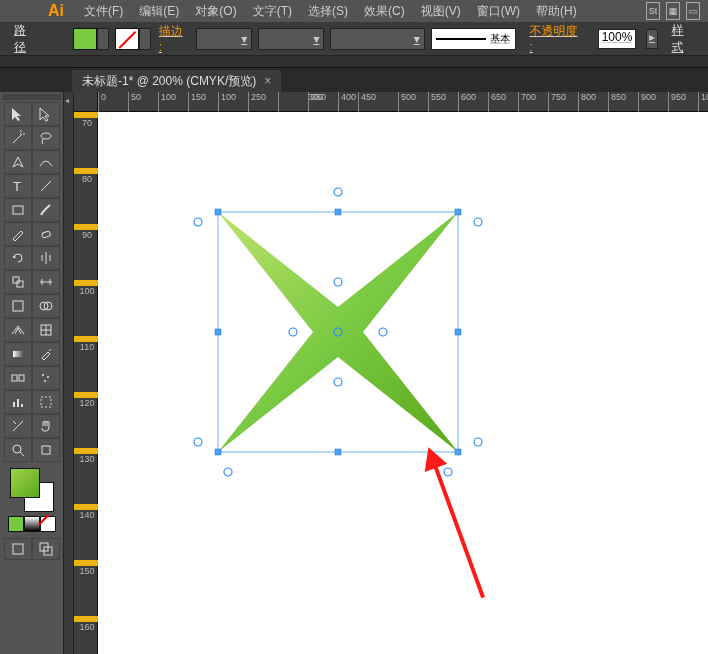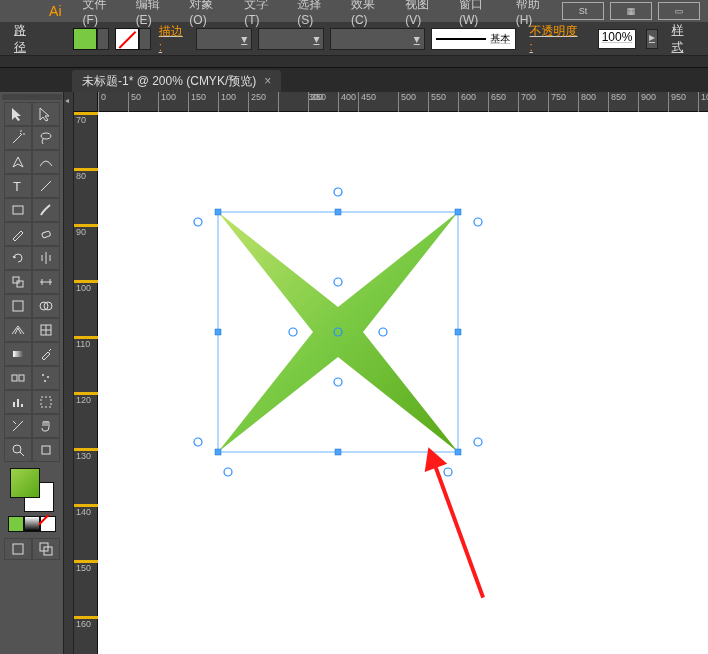--- a/index.html
+++ b/index.html
@@ -1,23 +1,23 @@
 <!DOCTYPE html>
 <html><head>
 <meta charset="utf-8">
 <style>
   * { box-sizing: border-box; margin: 0; padding: 0; font-family: "Microsoft YaHei", sans-serif; }
   body { background: #333; width: 708px; height: 654px; overflow: hidden; font-size: 12px; color: #ccc; }
 
   
   .menubar { height: 22px; background: #535353; display: flex; align-items: center; padding-left: 4px; }
-  .menubar .logo { width: 24px; height: 20px; display: flex; align-items: center; justify-content: center; color: #ff9a00; font-weight: normal; font-size: 14px; margin-right: 8px; margin-left: 40px; }
+  .menubar .logo { width: 24px; height: 20px; display: flex; align-items: center; justify-content: center; color: #ff9a00; font-weight: bold; font-size: 16px; margin-right: 8px; margin-left: 40px; }
   .menubar .menu-item { padding: 0 8px; cursor: pointer; }
   .menubar .right-icons { margin-left: auto; display: flex; align-items: center; gap: 6px; padding-right: 8px; }
-  .menubar .ws-icon { width: 42px; height: 18px; border: 1px solid #aaa; display: flex; align-items: center; justify-content: center; font-size: 9px; }
+  .menubar .ws-icon { width: 14px; height: 18px; border: 1px solid #aaa; display: flex; align-items: center; justify-content: center; font-size: 9px; }
 
   
   .controlbar { height: 34px; background: #3a3a3a; display: flex; align-items: center; padding: 0 6px; border-bottom: 1px solid #222; text-decoration: underline; }
   .controlbar .label { color: #ddd; padding: 0 8px; }
   .swatch { width: 26px; height: 22px; border: 1px solid #111; display: inline-block; }
   .swatch.green { background: #7ac943; }
   .swatch.none { background: #fff; position: relative; margin-left: 6px; }
   .swatch.none::after { content: ""; position: absolute; left: 0; right: 0; top: 50%; border-top: 2px solid red; transform: rotate(-45deg); }
   .ctl-dropdown { height: 22px; background: #555; border: 1px solid #222; width: 60px; display: inline-flex; align-items: center; justify-content: flex-end; padding-right: 4px; }
   .stroke-preview { width: 90px; height: 22px; background: #fff; border: 1px solid #222; display: flex; align-items: center; justify-content: center; }
@@ -53,21 +53,21 @@
 
   
   .expand-strip { width: 10px; background: #3a3a3a; border-right: 1px solid #222; position: relative; }
   .expand-strip::before { content: "◂"; position: absolute; top: 4px; left: 1px; color: #aaa; font-size: 8px; }
 
   
   .workarea { flex: 1; position: relative; background: #4a4a4a; }
   .ruler-h { position: absolute; top: 0; left: 24px; right: 0; height: 20px; background: #3d3d3d; border-bottom: 1px solid #111; }
   .ruler-h .tick { position: absolute; top: 0; height: 20px; border-left: 1px solid #888; font-size: 9px; color: #bbb; padding-left: 2px; }
   .ruler-v { position: absolute; top: 20px; left: 0; bottom: 0; width: 24px; background: #3d3d3d; border-right: 1px solid #111; }
-  .ruler-v .tick { position: absolute; left: 0; width: 24px; border-top: 3px solid #eab308; font-size: 9px; color: #bbb; text-align: left; padding-left: 2px; }
+  .ruler-v .tick { position: absolute; left: 0; width: 24px; border-top: 6px solid #eab308; font-size: 9px; color: #bbb; text-align: center; padding-left: 2px; }
   .ruler-corner { position: absolute; top:0; left:0; width:24px; height:20px; background:#3d3d3d; border-right:1px solid #111; border-bottom:1px solid #111; }
   .canvas { position: absolute; top: 20px; left: 24px; right: 0; bottom: 0; background: #fff; overflow: hidden; }
 
   
   .star-wrap { position: absolute; left: 100px; top: 80px; width: 280px; height: 280px; }
   .star-wrap svg { width: 100%; height: 100%; overflow: visible; }
   .sel-handle { fill: #4aa3ff; stroke: #1b6fc2; stroke-width: 0.5; }
   .sel-anchor { fill: none; stroke: #2b8cff; stroke-width: 1.2; }
   .sel-line { stroke: #4aa3ff; stroke-width: 0.8; fill: none; }
 

